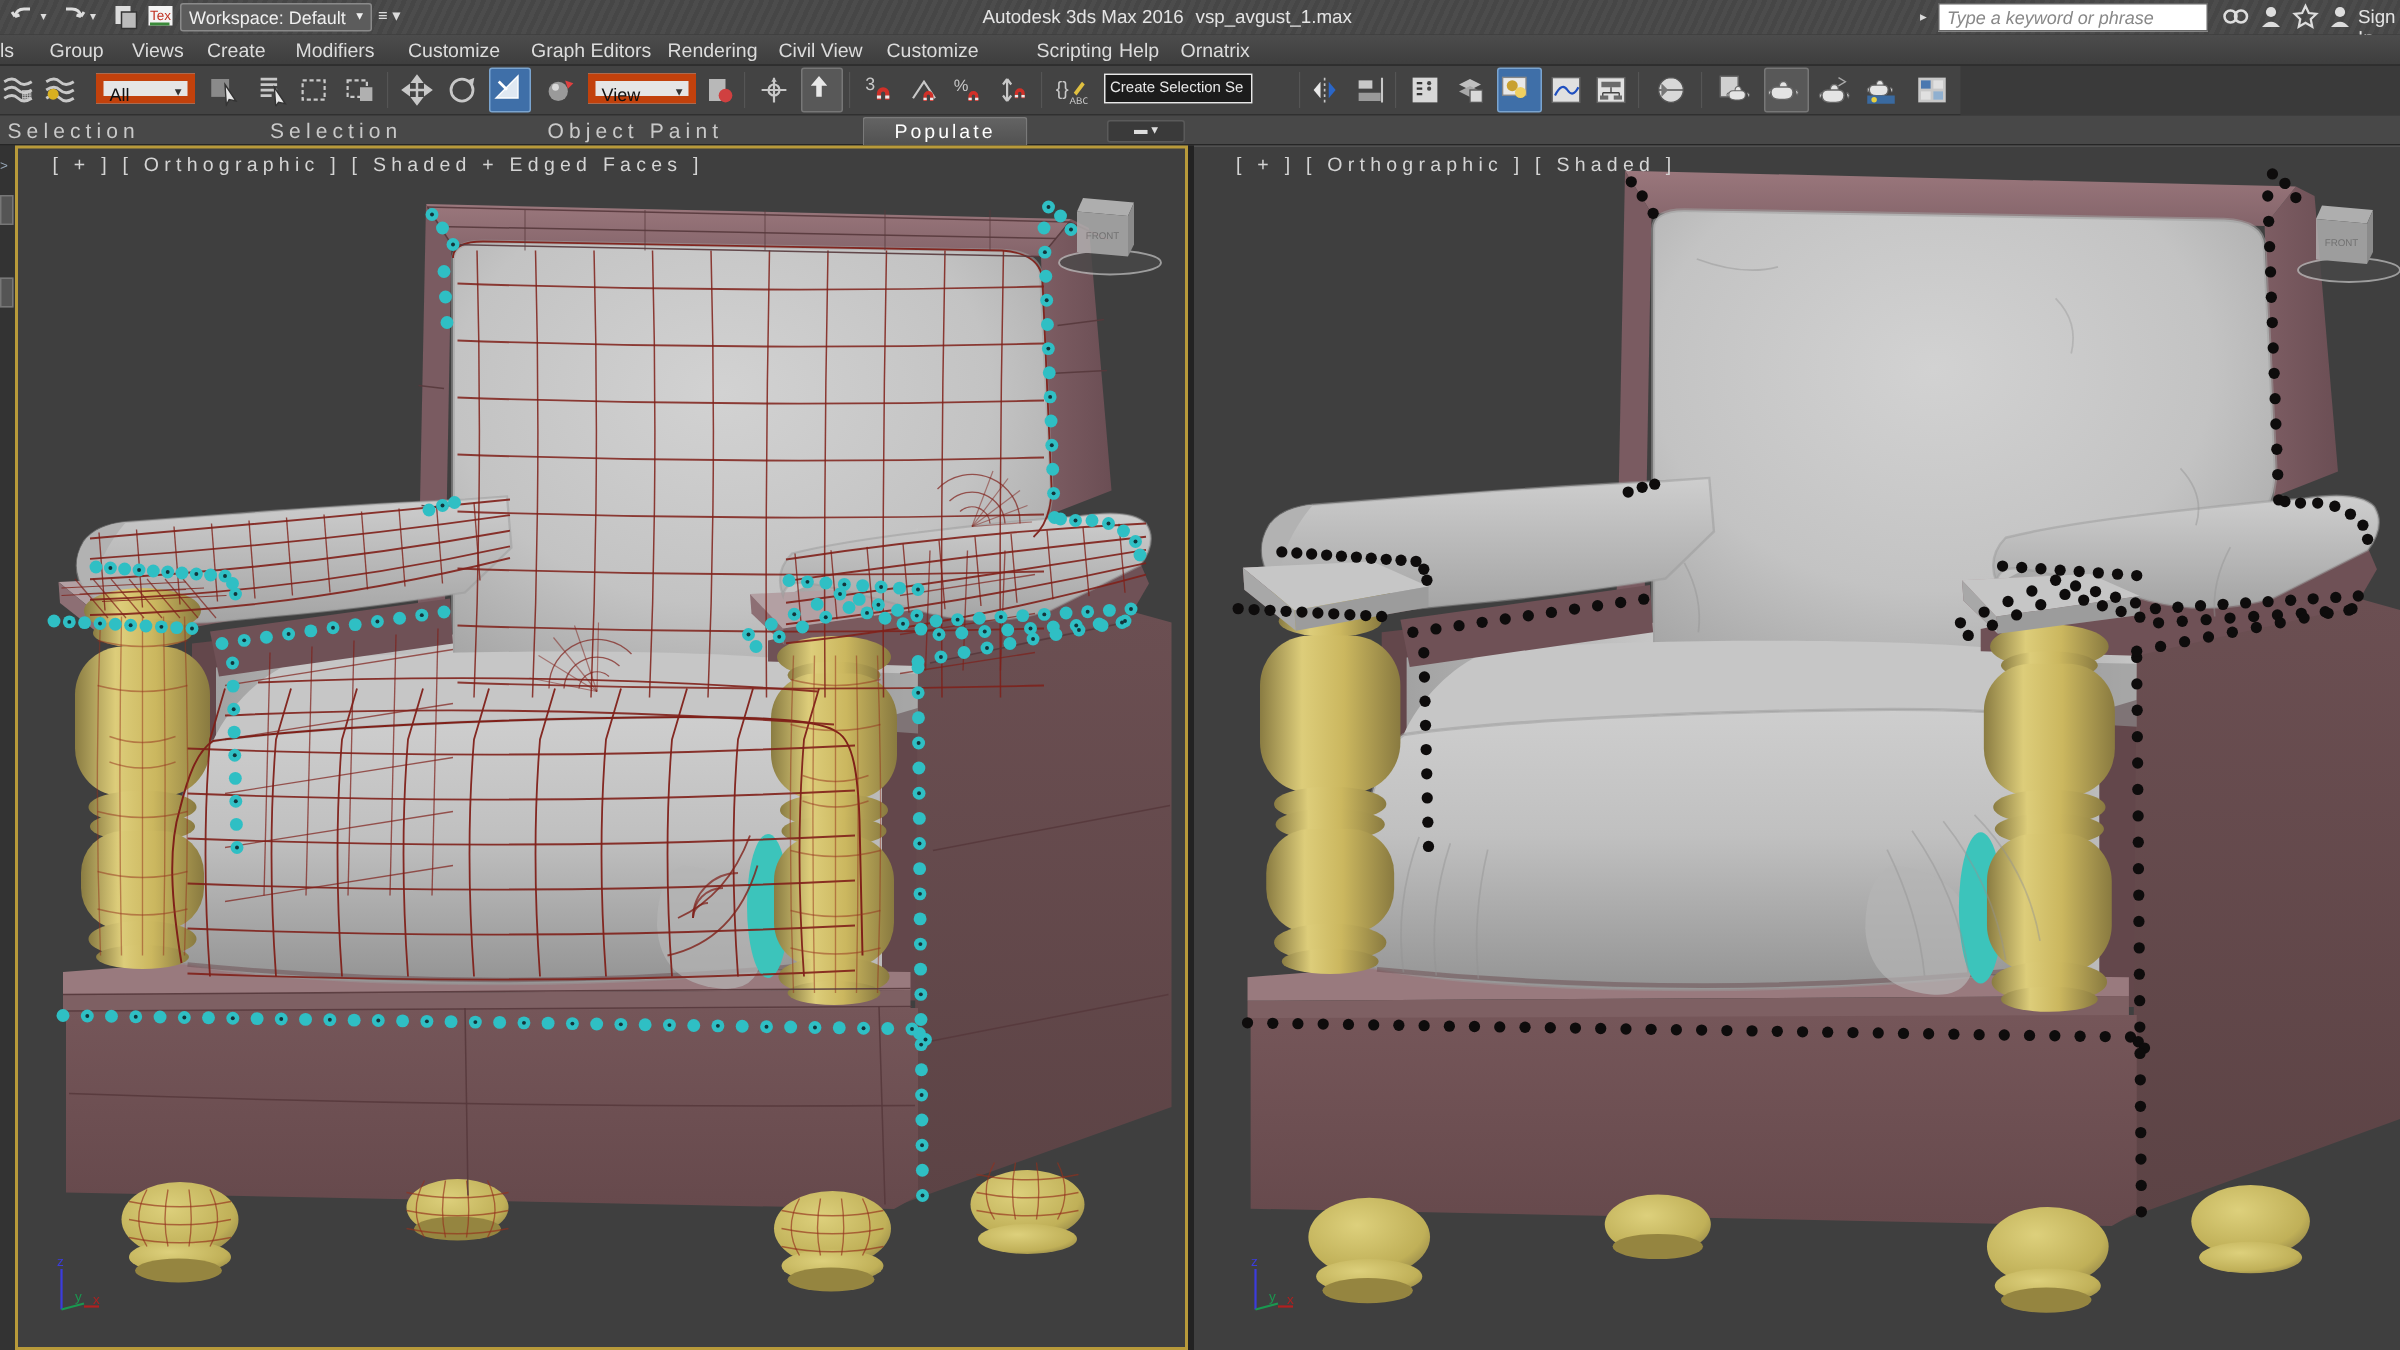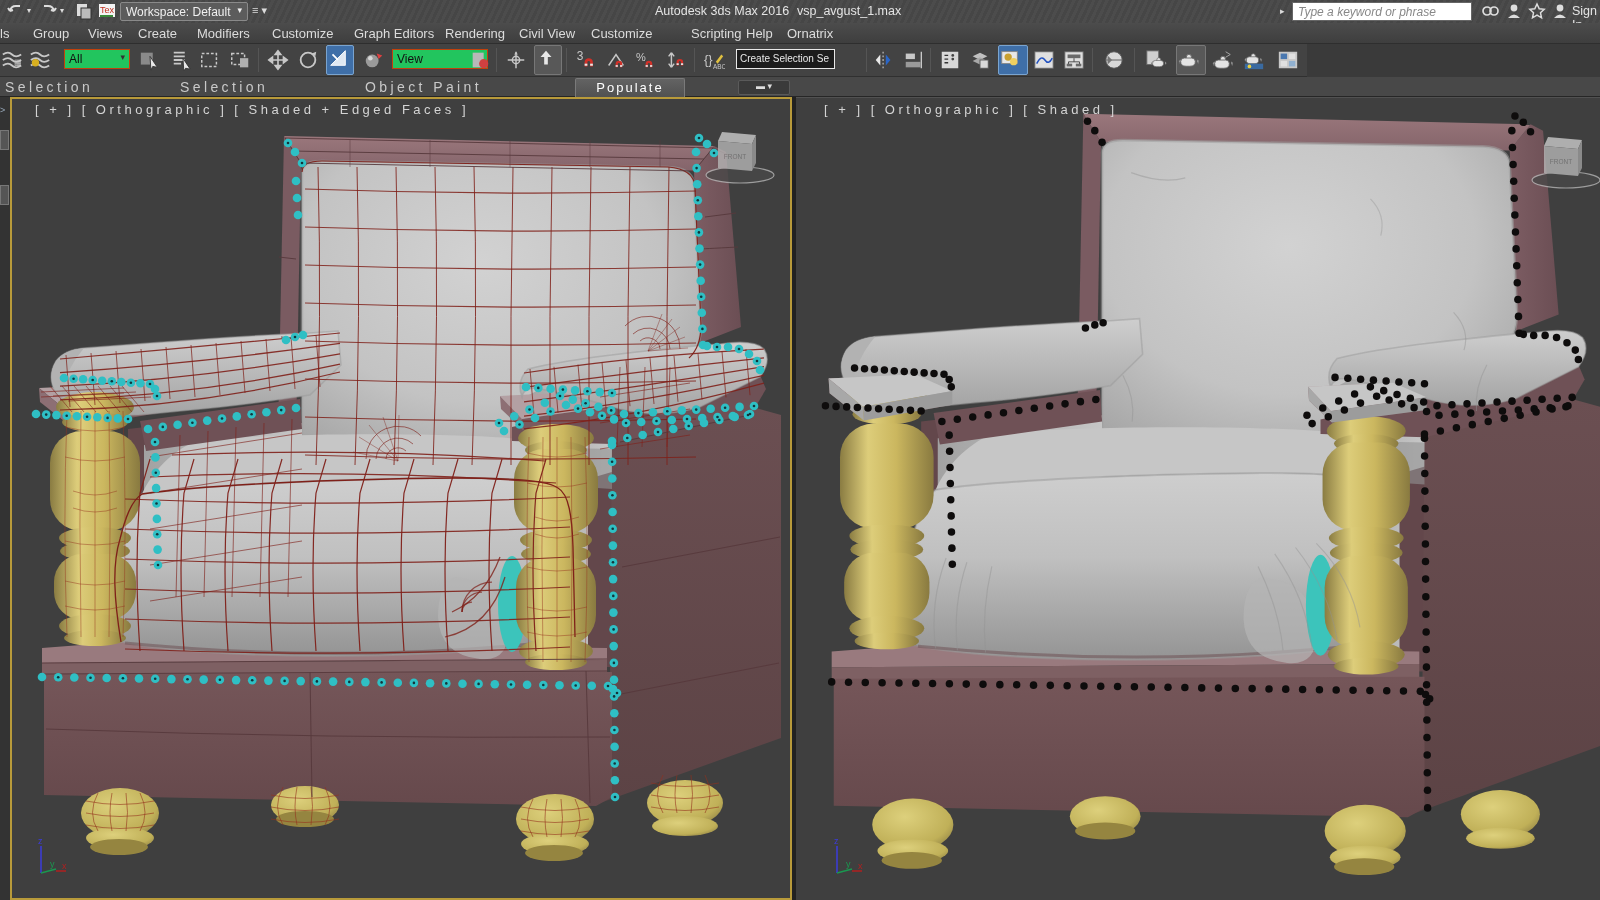--- a/index.html
+++ b/index.html
@@ -9,21 +9,21 @@
   background:linear-gradient(#4c4c4c,#3e3e3e); border-bottom:1px solid #2e2e2e; }
 .mi { position:absolute; top:3px; color:#dcdcdc; font-size:13px; }
 .toolbar { position:absolute; left:0; top:44px; width:1600px; height:33px;
   background:#434343; border-bottom:1px solid #303030; }
 .toolbar .trail { position:absolute; left:1307px; top:0; width:293px; height:33px; background:#3a3a3a; }
 .tbi { position:absolute; }
 .tbi svg { position:absolute; left:1px; top:2px; }
 .hl { position:absolute; inset:0; background:#3f6fa8; border:1px solid #7aa4cf; border-radius:2px; }
 .box3d { position:absolute; inset:0; background:#585858; border:1px solid #777; border-radius:2px; }
 .sep { position:absolute; top:4px; width:1px; height:24px; background:#2d2d2d; border-right:1px solid #555; }
-.dd { position:absolute; height:20px; background:#22c55e; border:1px solid #c2410c;
+.dd { position:absolute; height:20px; background:#e5e5e5; border:5px solid #c2410c;
   font-size:12px; color:#111; padding:2px 4px; }
 .ddc { float:right; font-size:9px; color:#333; }
 .selset { position:absolute; left:736px; top:5px; width:99px; height:20px;
   background:#1c1c1c; border:1px solid #e8e8e8; color:#e8e8e8; font-size:10px; padding:3px 3px; white-space:nowrap; overflow:hidden; }
 .ribbon { position:absolute; left:0; top:77px; width:1600px; height:20px; background:#484848; border-bottom:1px solid #262626;}
 .rt { position:absolute; top:2px; color:#c9c9c9; font-size:14px; letter-spacing:3.4px; }
 .poptab { position:absolute; left:575px; top:1px; width:110px; height:19px; letter-spacing:2px;
   background:linear-gradient(#636363,#515151); border:1px solid #7a7a7a; border-bottom:none;
   color:#fff; font-size:13px; text-align:center; padding-top:1px; border-radius:2px 2px 0 0; }
 .popbtn { position:absolute; left:738px; top:3px; width:52px; height:15px; background:#3a3a3a;
@@ -155,21 +155,21 @@
         <path d="M6,8 l6,6" stroke="#fff" stroke-width="2"></path>
       </svg>
     </div>
     <div class="tbi" style="left:362px;top:3px;width:24px;height:26px">
       <svg width="22" height="22" viewBox="0 0 24 24">
         <circle cx="10" cy="13" r="7" fill="#9a9a9a"></circle>
         <circle cx="8" cy="10" r="2.5" fill="#d8d8d8"></circle>
         <path d="M15,5 l6,2 -4,4 z" fill="#e04040"></path>
       </svg>
     </div>
-    <div class="dd" style="left:392px;top:5px;width:96px">View<span class="ddc">▾</span></div>
+    <div class="dd" style="left:392px;top:5px;width:72px">View<span class="ddc">▾</span></div>
     <div class="tbi" style="left:468px;top:3px;width:24px;height:26px">
       <svg width="22" height="22" viewBox="0 0 24 24">
         <rect x="4" y="4" width="12" height="16" fill="#b8b8b8"></rect>
         <circle cx="16" cy="16" r="5" fill="#d04040"></circle>
       </svg>
     </div>
     <div class="sep" style="left:496px"></div>
     <div class="tbi" style="left:504px;top:3px;width:24px;height:26px">
       <svg width="22" height="22" viewBox="0 0 24 24">
         <path d="M12,3 v18 M3,12 h18" stroke="#c8c8c8" stroke-width="1.6"></path>

